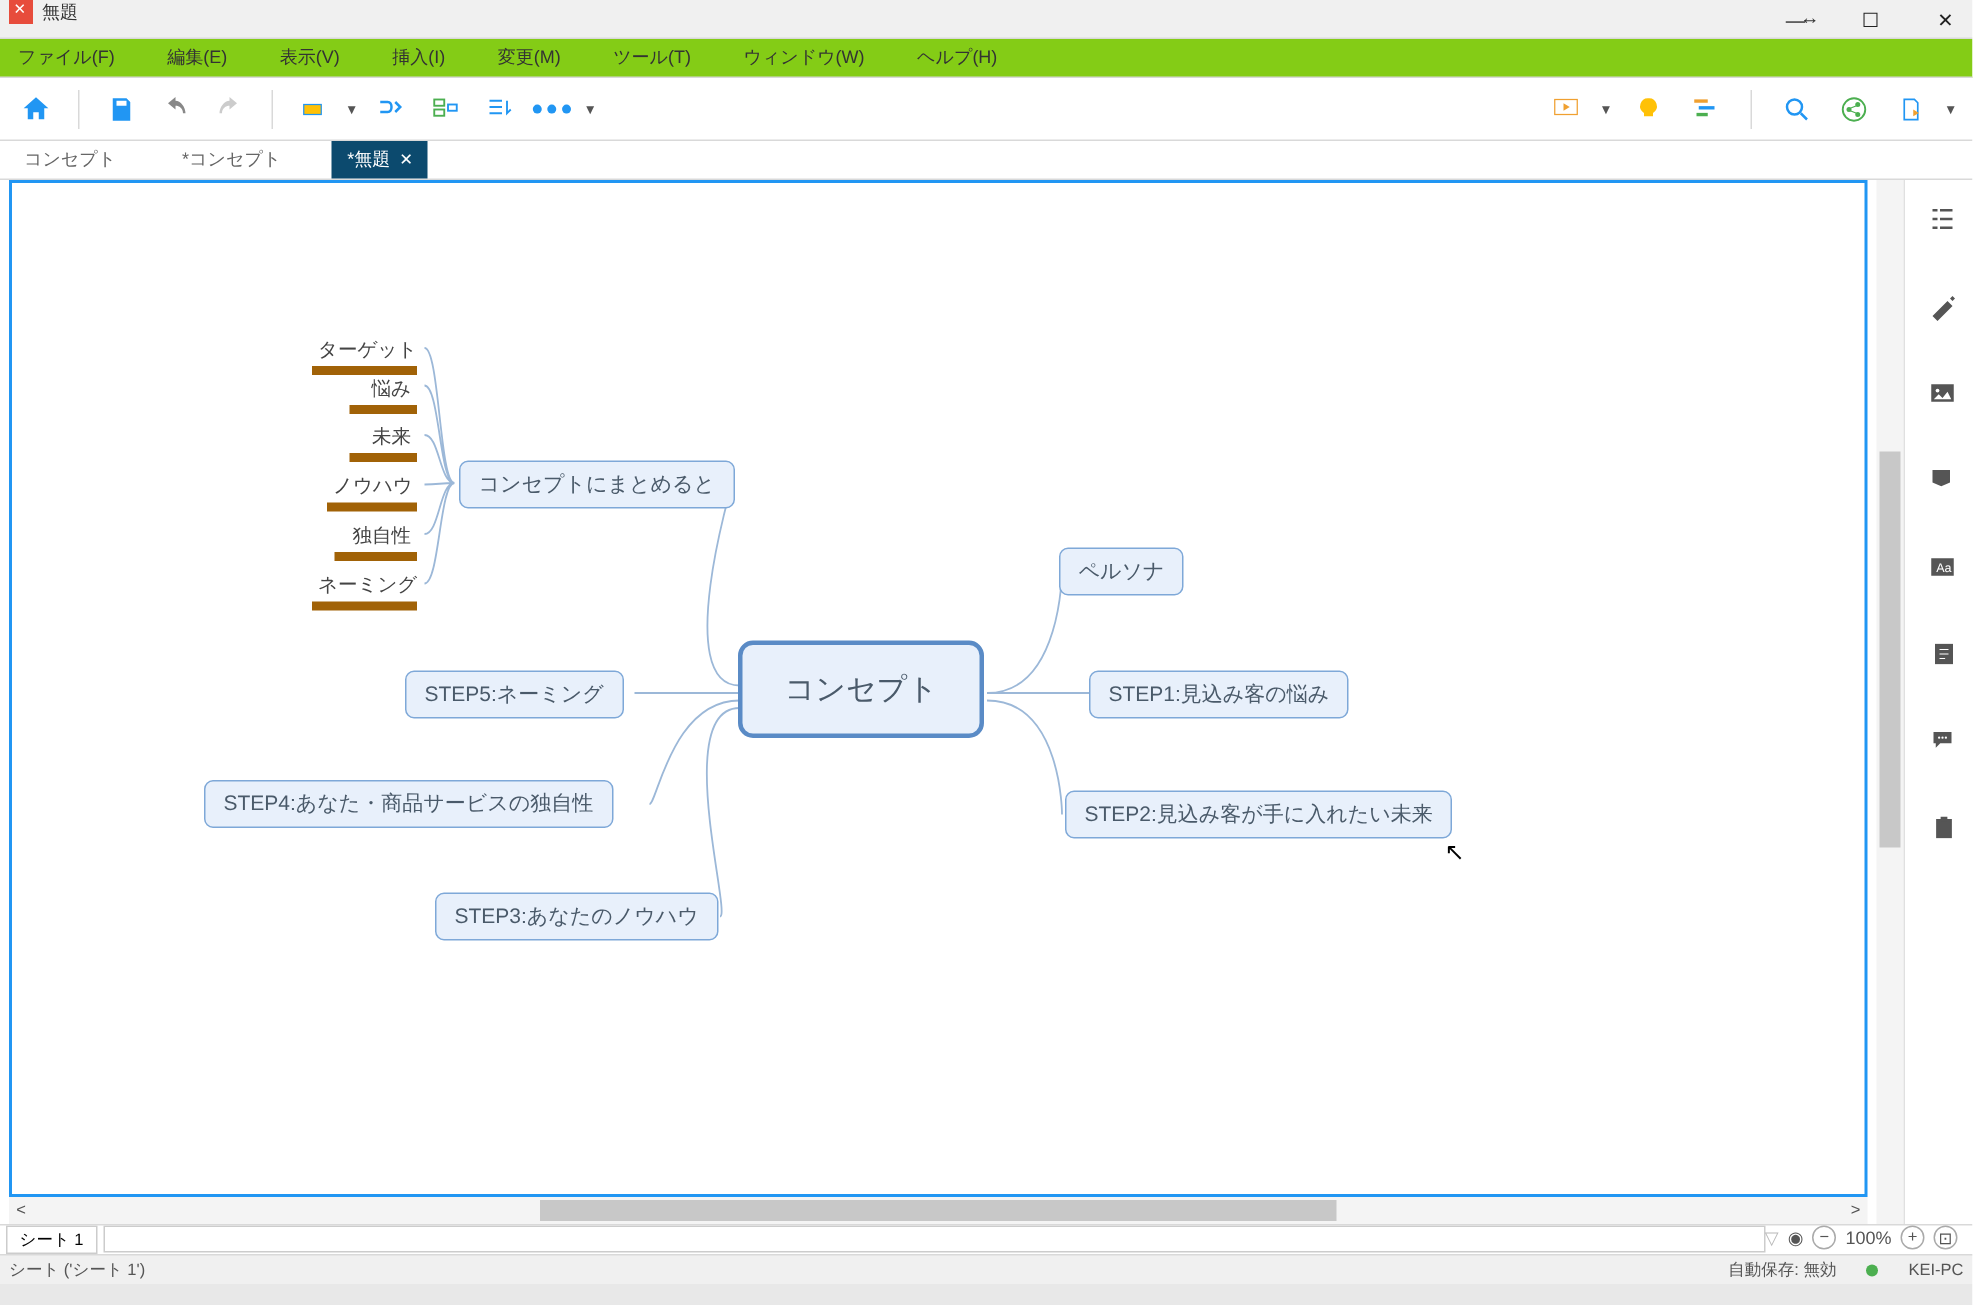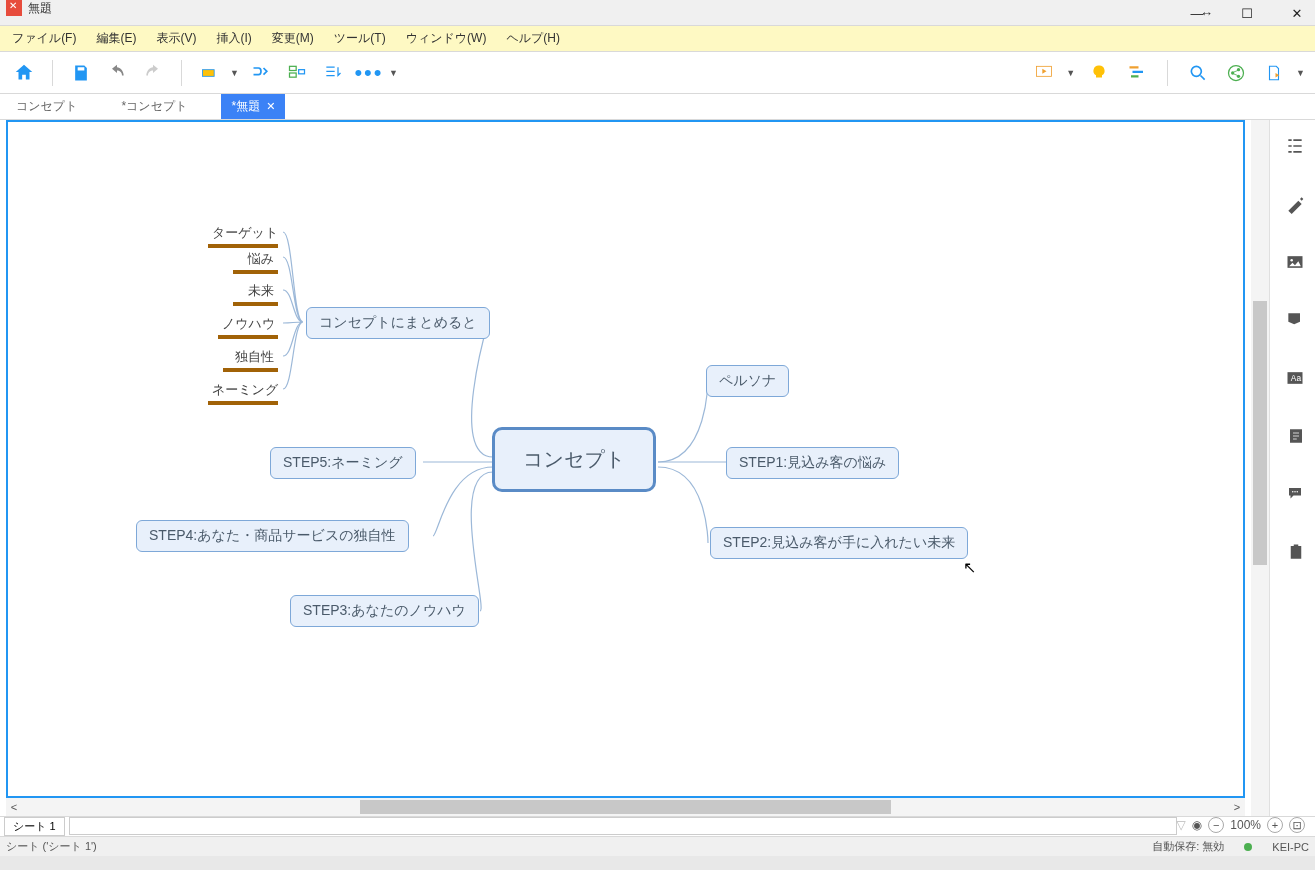--- a/index.html
+++ b/index.html
@@ -4,38 +4,38 @@
 <style>
 *{box-sizing:border-box;margin:0;padding:0;font-family:"Meiryo","Yu Gothic",Arial,sans-serif}
 body{width:1315px;height:870px;background:#fff;overflow:hidden;position:relative}
 .titlebar{height:26px;background:#f0f0f0;display:flex;align-items:flex-start;padding:0 6px;border-bottom:1px solid #d9d9d9;position:relative}
 .app-icon{width:16px;height:16px;background:#e74c3c;display:inline-block;margin-right:6px;position:relative}
 .app-icon::after{content:"✕";color:#fff;font-size:10px;position:absolute;left:3px;top:0}
 .title-text{font-size:12px;color:#333}
 .win-controls{position:absolute;right:4px;top:0;display:flex;gap:22px;height:26px;align-items:center}
 .win-btn{width:28px;height:22px;display:flex;align-items:center;justify-content:center;font-size:13px;color:#222}
 .resize-grip{position:absolute;right:102px;top:4px;font-size:13px;color:#333}
-.menubar{height:26px;background:#fef9c3;display:flex;align-items:center;padding:0 4px;gap:4px;border-bottom:1px solid #d9d9d9}
+.menubar{height:26px;background:#84cc16;display:flex;align-items:center;padding:0 4px;gap:19px;border-bottom:1px solid #d9d9d9}
 .menu-item{font-size:12px;color:#333;padding:3px 8px}
 .toolbar{height:42px;display:flex;align-items:center;padding:0 10px;gap:8px;border-bottom:1px solid #d9d9d9;background:#fff}
 .tb-sep{width:1px;height:26px;background:#d9d9d9;margin:0 6px}
 .tb-ico{width:28px;height:28px;display:flex;align-items:center;justify-content:center;color:#2196f3;font-size:20px}
 .tb-ico.dim{color:#bbb}
 .tb-dd-caret{font-size:9px;color:#555;margin-left:-2px}
 .toolbar-right{margin-left:auto;display:flex;align-items:center;gap:10px}
 .tabbar{height:26px;background:#fff;display:flex;align-items:flex-end;padding:0 6px;gap:24px;border-bottom:1px solid #d9d9d9}
 .doc-tab{font-size:12px;color:#666;padding:4px 10px}
-.doc-tab.active{background:#3b82f6;color:#fff;display:flex;align-items:center;gap:6px}
+.doc-tab.active{background:#0c4a6e;color:#fff;display:flex;align-items:center;gap:6px}
 .tab-x{font-size:11px}
 .workspace{position:absolute;left:0;top:120px;right:64px;bottom:54px;background:#fff}
 .canvas{position:absolute;left:6px;top:0;right:6px;bottom:18px;border:2px solid #2196f3;background:#fff;overflow:hidden}
 .canvas svg{position:absolute;left:0;top:0;pointer-events:none}
 .node{position:absolute;background:#e8f0fb;border:1px solid #7ea8d8;border-radius:6px;padding:6px 12px;font-size:14px;color:#4a5a6a;text-align:center;white-space:nowrap}
 .node.center{border:3px solid #5a8bc6;font-size:20px;padding:16px 28px;border-radius:10px}
-.leaf{position:absolute;font-size:13px;color:#444;text-align:right;border-bottom:4px solid #a16207;padding:2px 4px;white-space:nowrap}
+.leaf{position:absolute;font-size:13px;color:#444;text-align:right;border-bottom:6px solid #a16207;padding:2px 4px;white-space:nowrap}
 .hscroll{position:absolute;left:6px;right:6px;bottom:0;height:18px;background:#f4f4f4;display:flex;align-items:center}
 .hscroll-arrow{width:16px;text-align:center;font-size:11px;color:#555}
 .hscroll-track{flex:1;height:14px;background:#f4f4f4;position:relative}
 .hscroll-thumb{position:absolute;left:28%;width:44%;height:14px;background:#c8c8c8}
 .vscroll{position:absolute;right:46px;top:120px;bottom:54px;width:18px;background:#f4f4f4}
 .vscroll-thumb{position:absolute;top:26%;height:38%;left:2px;right:2px;background:#c8c8c8}
 .sidepanel{position:absolute;right:0;top:120px;bottom:54px;width:46px;background:#fff;border-left:1px solid #e0e0e0;display:flex;flex-direction:column;align-items:center;padding-top:14px;gap:34px}
 .side-ico{width:24px;height:24px;color:#555;display:flex;align-items:center;justify-content:flex-end;font-size:18px}
 .sheetbar{position:absolute;left:0;right:0;bottom:34px;height:20px;background:#fff;border-top:1px solid #d9d9d9;display:flex;align-items:flex-start;padding:0 4px;font-size:12px}
 .sheet-tab{padding:1px 8px;border:1px solid #ccc;background:#fff;font-size:11px}

